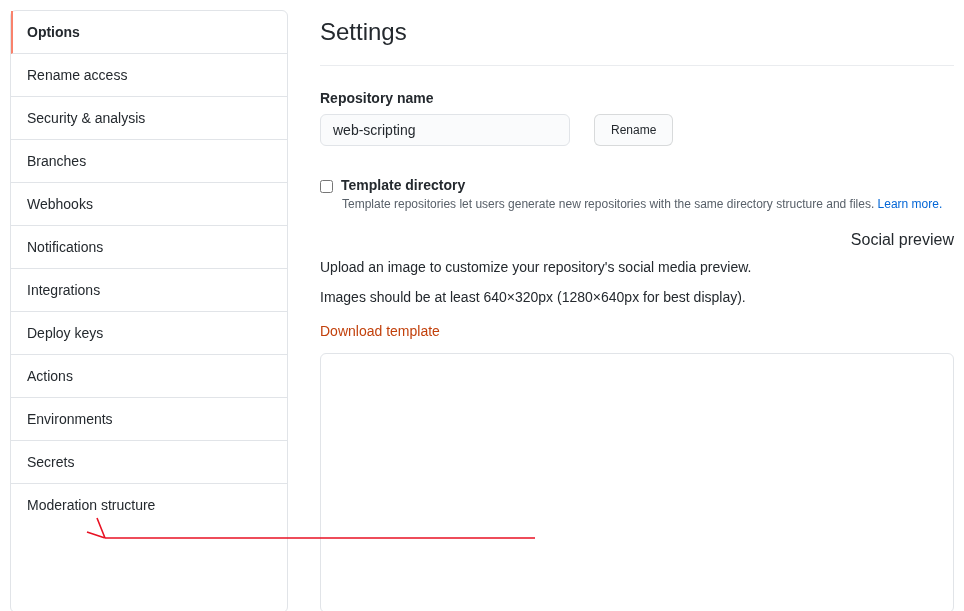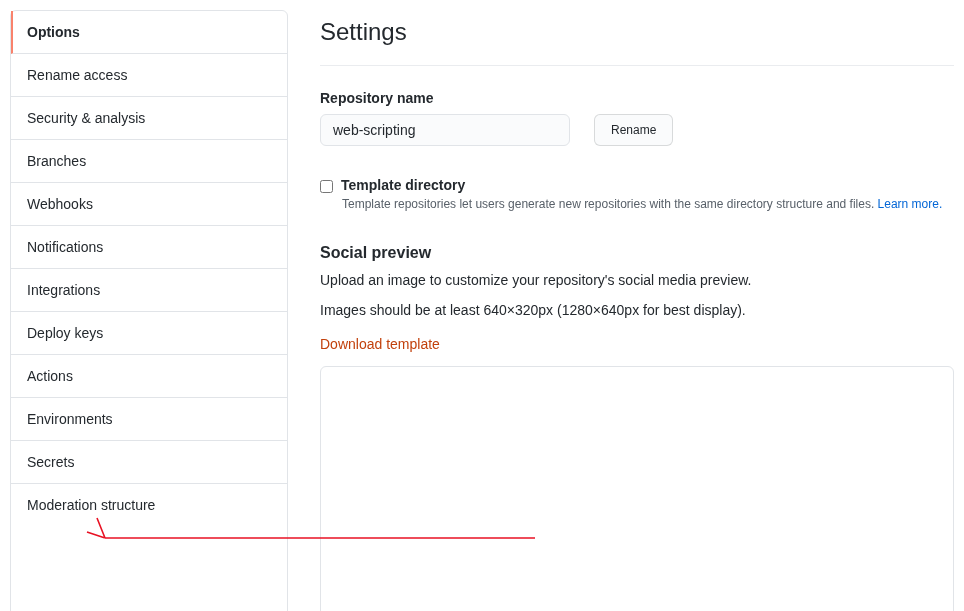--- a/index.html
+++ b/index.html
@@ -96,31 +96,32 @@
       margin-top: 3px;
     }
     .checkbox-label {
       font-weight: 600;
       font-size: 14px;
     }
     .help-text {
       font-size: 12px;
       color: #586069;
       margin-left: 22px;
-      margin-bottom: 33px;
+      margin-bottom: 20px;
     }
     .link {
       color: #0366d6;
       text-decoration: none;
       cursor: pointer;
     }
     .subheading {
       font-size: 16px;
-      font-weight: 700;
+      font-weight: 400;
       margin-bottom: 10px;
+      text-align: right;
     }
     .body-text {
       font-size: 14px;
       color: #24292e;
       margin-bottom: 14px;
     }
     .download-link {
       color: #c2410c;
       font-size: 14px;
       text-decoration: none;

